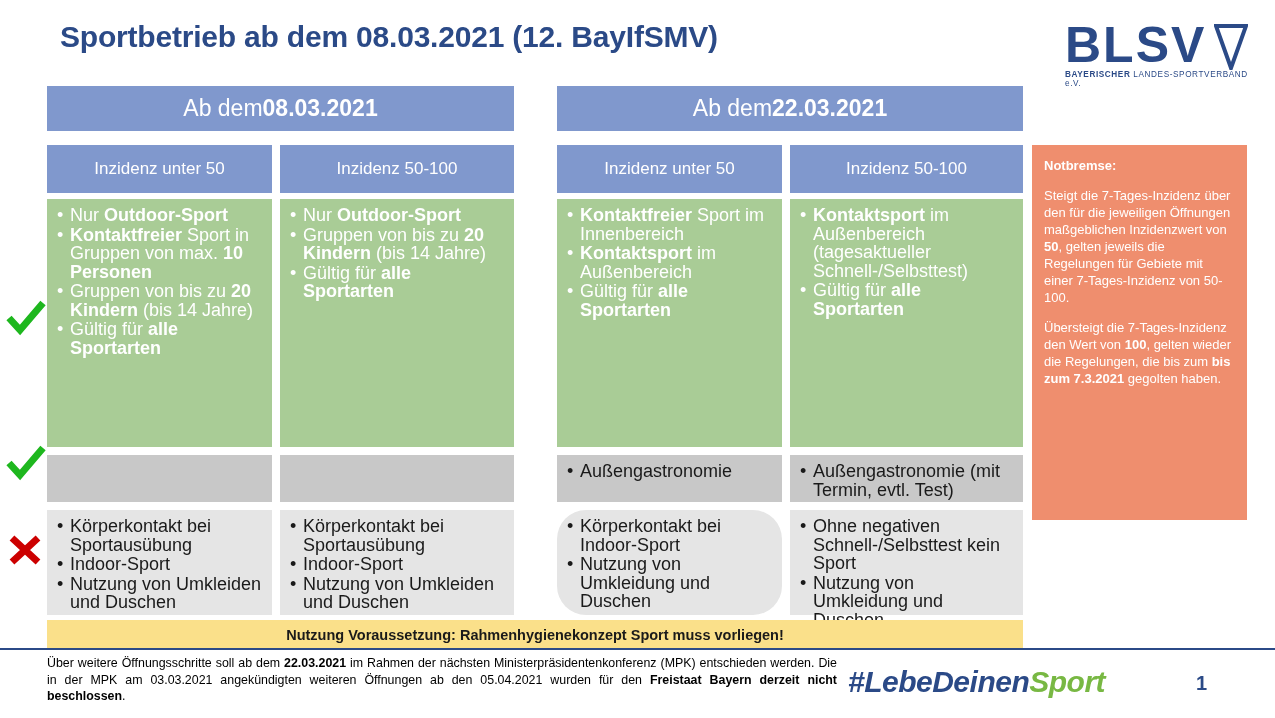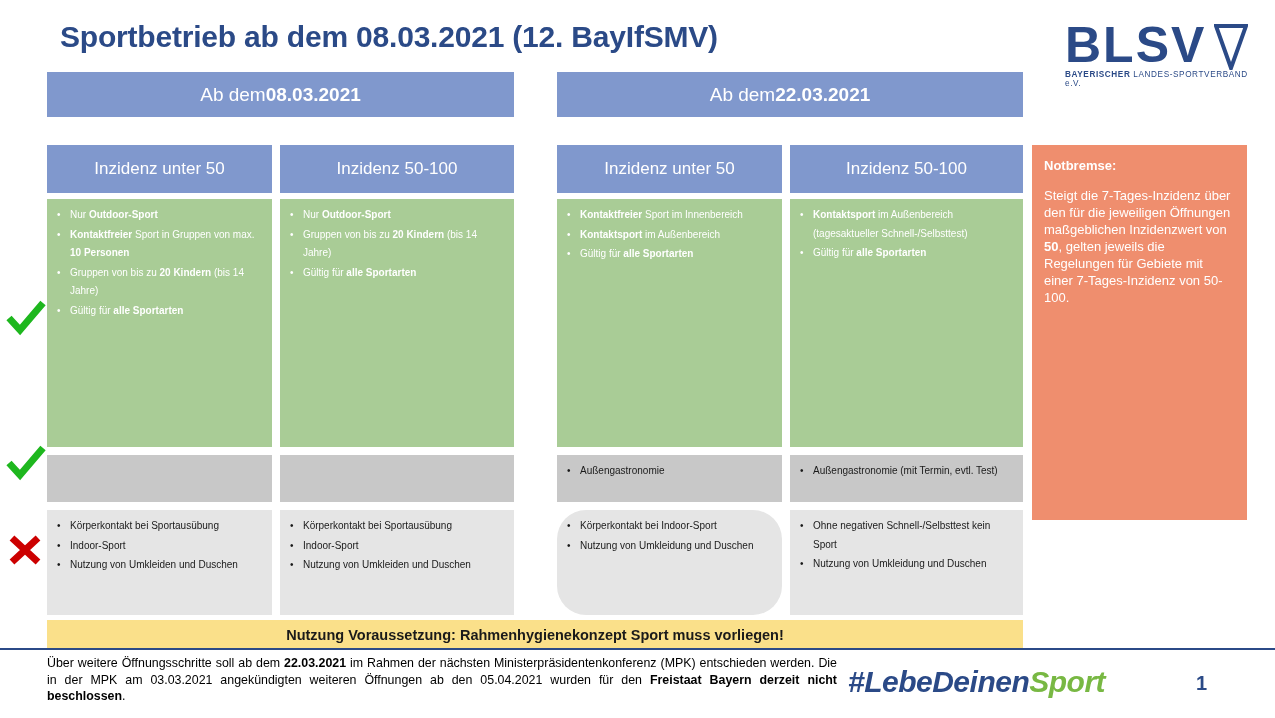--- a/index.html
+++ b/index.html
@@ -36,43 +36,44 @@
   .logo .sub b{font-weight:bold;}
   .logo .swoosh{
     position:absolute;right:2px;top:6px;width:34px;height:46px;
   }
 
   
   .hdr{
     position:absolute;
     background:#8098cd;color:#ffffff;
     display:flex;align-items:center;justify-content:center;
-    font-size:19px;
+    font-size:23px;
     text-align:center;
+    margin-top:14px;
   }
   .hdr b{font-weight:bold;}
   #hdr-left{left:47px;top:72px;width:467px;height:45px;}
   #hdr-right{left:557px;top:72px;width:466px;height:45px;}
 
   .sub-hdr{
     position:absolute;background:#8098cd;color:#ffffff;
     display:flex;align-items:center;justify-content:center;
     font-size:17px;height:48px;
   }
   #sh1{left:47px;top:145px;width:225px;}
   #sh2{left:280px;top:145px;width:234px;}
   #sh3{left:557px;top:145px;width:225px;}
   #sh4{left:790px;top:145px;width:233px;}
 
   
   .box{
     position:absolute;
     box-sizing:border-box;
     padding:7px 10px 7px 8px;
-    font-size:10px;line-height:18.5px;
+    font-size:18px;line-height:18.5px;
   }
   .box ul{margin:0;padding:0;list-style:none;}
   .box li{
     position:relative;padding-left:15px;margin-bottom:1px;
   }
   .box li:before{
     content:"•";position:absolute;left:2px;top:0;
   }
   .green{background:#a9cc96;color:#ffffff;}
   .green b{font-weight:bold;}
@@ -245,20 +246,21 @@
   <div class="box peach" id="r4">
       <ul>
         <li>Ohne negativen Schnell-/Selbsttest kein Sport</li>
         <li>Nutzung von Umkleidung und Duschen</li>
       </ul>
     </div>
 
   <div id="notbremse">
     <p><b>Notbremse:</b></p>
     <p>Steigt die 7-Tages-Inzidenz über den für die jeweiligen Öffnungen maßgeblichen Inzidenzwert von <b>50</b>, gelten jeweils die Regelungen für Gebiete mit einer 7-Tages-Inzidenz von 50-100.</p>
+    <p>Übersteigt die 7-Tages-Inzidenz den Wert von <b>100</b>, gelten wieder die Regelungen, die bis zum <b>bis zum 7.3.2021</b> gegolten haben.</p>
   </div>
 
   <div id="yellow-bar">Nutzung Voraussetzung: Rahmenhygienekonzept Sport muss vorliegen!</div>
 
   <div id="bottom-rule"></div>
 
   <div id="bottom-note">Über weitere Öffnungsschritte soll ab dem <b>22.03.2021</b> im Rahmen der nächsten Ministerpräsidentenkonferenz (MPK) entschieden werden. Die in der MPK am 03.03.2021 angekündigten weiteren Öffnungen ab den 05.04.2021 wurden für den <b>Freistaat Bayern derzeit nicht beschlossen</b>.</div>
 
   <div id="hashtag">
     <span>#LebeDeinen</span><span class="grn">Sport</span>

